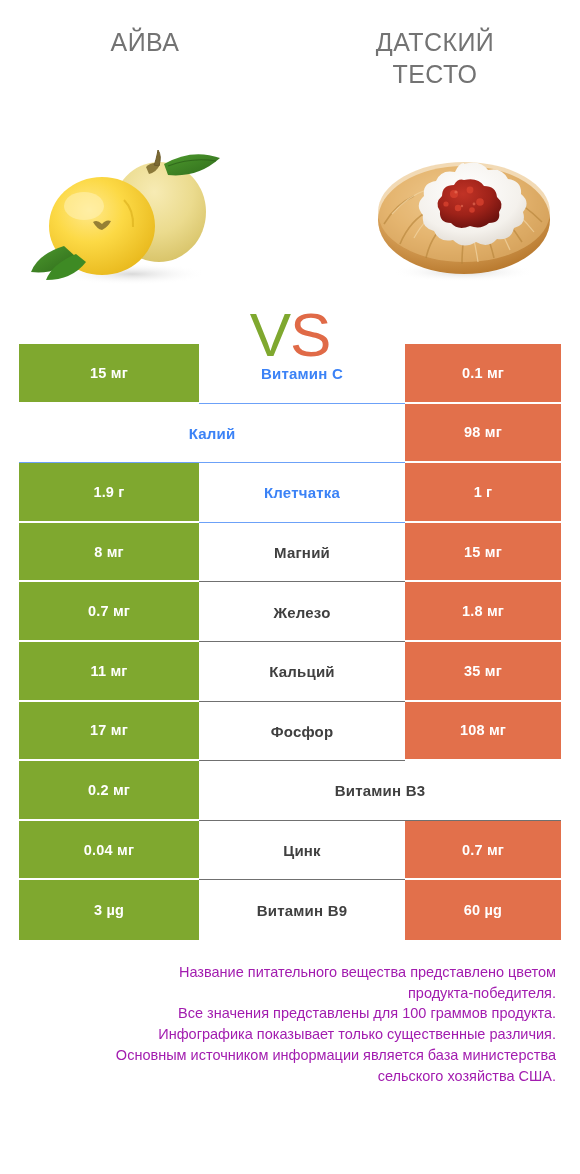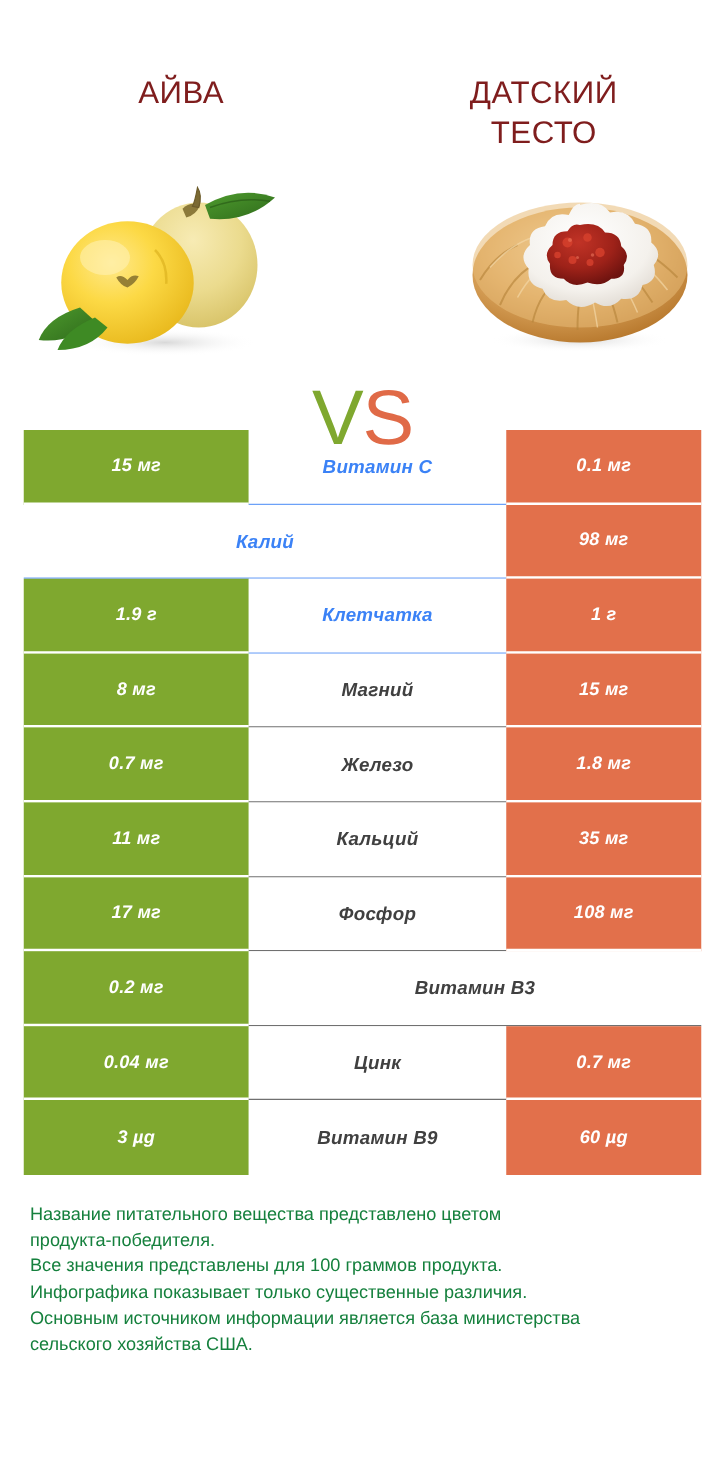--- a/index.html
+++ b/index.html
@@ -31,26 +31,25 @@
   }
   .title-cell {
     flex: 1 1 50%;
     text-align: center;
     padding: 0 16px;
   }
   .title-text {
     font-size: 25px;
     font-weight: 400;
     line-height: 1.28;
-    color: #7f1d1d;
+    color: #737373;
     letter-spacing: 0.4px;
     text-transform: uppercase;
     display: inline-block;
     max-width: 200px;
-    margin-top: 32px;
   }
 
   
   .hero {
     position: absolute;
     top: 128px;
     left: 0;
     width: 580px;
     height: 172px;
   }
@@ -90,21 +89,20 @@
 
   
   .table {
     position: absolute;
     left: 19px;
     top: 344px;
     width: 542px;
     height: 596px;
     display: flex;
     flex-direction: column;
-    font-style: italic;
   }
   .row {
     flex: 1 1 0;
     display: flex;
     min-height: 0;
     position: relative;
   }
   .cell {
     display: flex;
     align-items: center;
@@ -151,24 +149,24 @@
 
   .win-green .cell-mid { color: #3b82f6; }
   .win-orange .cell-mid { color: #404040; }
 
   
   .footer {
     position: absolute;
     left: 24px;
     top: 962px;
     width: 532px;
-    text-align: left;
+    text-align: right;
     font-size: 14.5px;
     line-height: 1.43;
-    color: #15803d;
+    color: #a21caf;
     font-weight: 400;
   }
   .footer p { margin: 0; }
 </style>
 </head>
 <body>
 
 <div id="page">
 
   <div class="titles">

